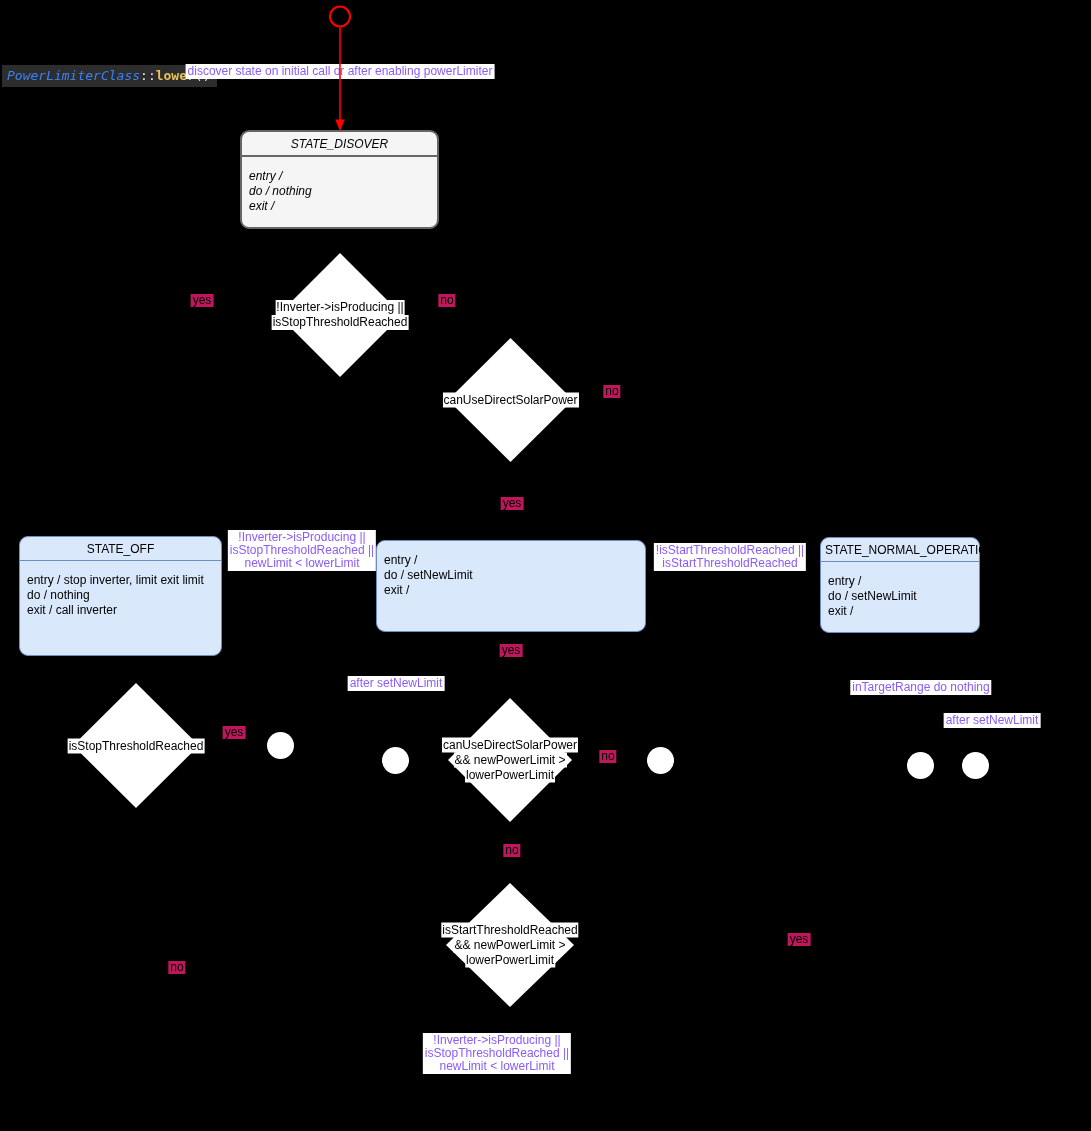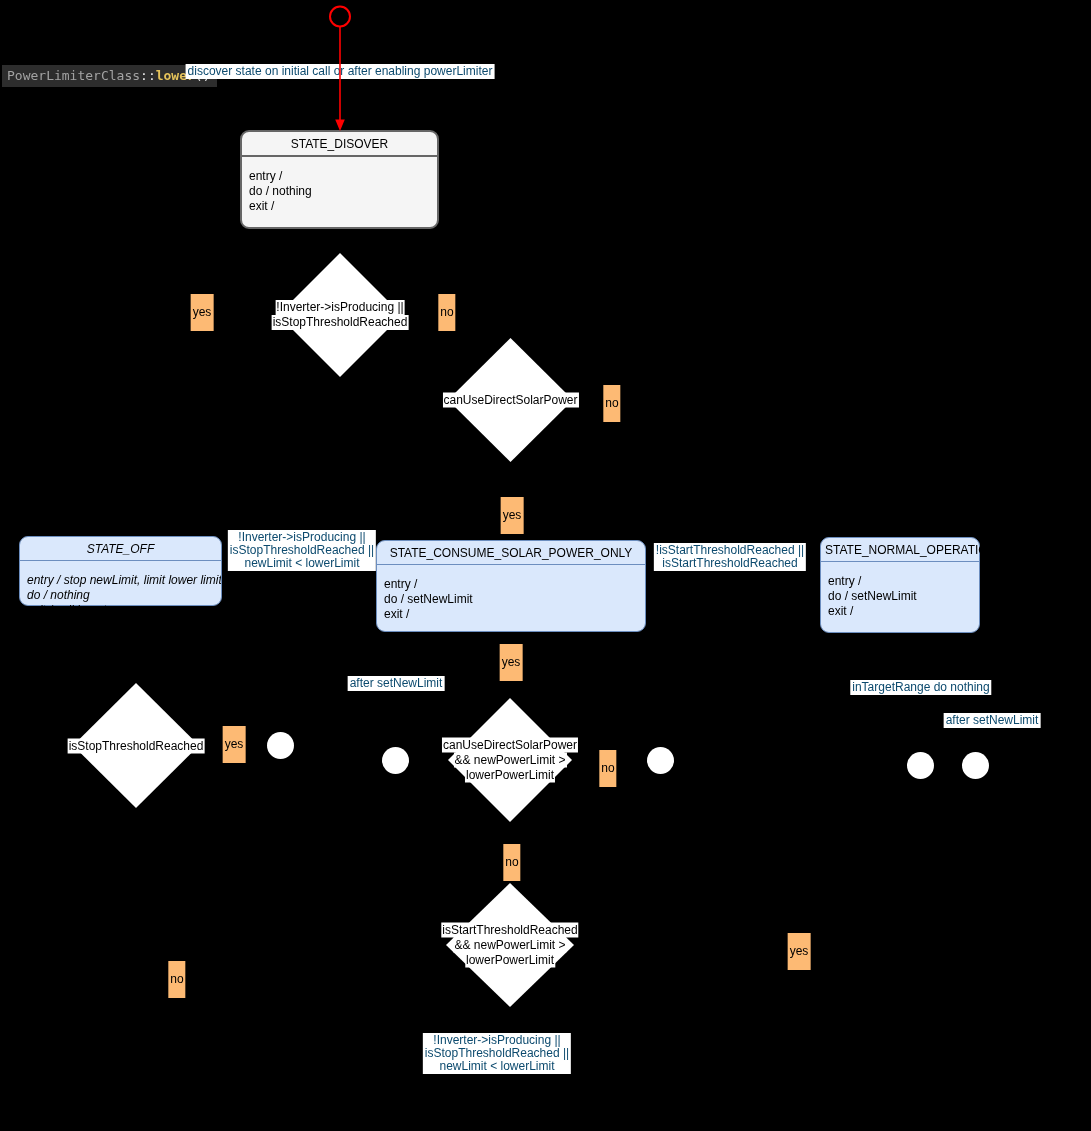--- a/index.html
+++ b/index.html
@@ -1,46 +1,46 @@
 <!DOCTYPE html>
 <html><head>
 <meta charset="utf-8">
 <style>
   html,body{margin:0;padding:0;background:#000;}
   .canvas{position:relative;width:1091px;height:1131px;background:#000;overflow:hidden;
           font-family:"Liberation Sans",sans-serif;color:#000;}
   
   .code-label{position:absolute;left:2px;top:65px;background:#2d2d2d;padding:3px 6px 4px 5px;
               font-family:"DejaVu Sans Mono",monospace;font-size:13px;white-space:nowrap;z-index:2;}
-  .code-teal{color:#a3a3a3;}
+  .code-teal{color:#3b82f6;font-style:italic;}
   .code-white{color:#e8e8e8;}
   .code-yellow{color:#e5c35a;font-weight:bold;}
   
   .state{position:absolute;border-radius:9px;box-sizing:border-box;z-index:3;}
-  .state.gray{background:#f5f5f5;border:2px solid #666666;}
+  .state.gray{background:#f5f5f5;border:2px solid #666666;font-style:italic;}
   .state.blue{background:#dae8fc;border:1.5px solid #6c8ebf;}
   .state-title{text-align:center;font-size:12px;padding:5px 4px 4px 4px;white-space:nowrap;}
   .state.gray .state-title{border-bottom:2px solid #666666;}
   .state.blue .state-title{border-bottom:1.5px solid #6c8ebf;}
   .state-body{padding:12px 4px 4px 7px;font-size:12px;line-height:15px;white-space:nowrap;overflow:hidden;}
   .state-body span{display:block;}
   
   .diamond{position:absolute;z-index:3;}
   .diamond-shape{position:absolute;left:0;top:0;right:0;bottom:0;background:#ffffff;
                  clip-path:polygon(50% 0,100% 50%,50% 100%,0 50%);}
   .diamond-text{position:absolute;left:50%;top:50%;transform:translate(-50%,-50%);
                 text-align:center;font-size:12px;line-height:15px;white-space:nowrap;z-index:4;}
   .diamond-text span{display:inline-block;background:#ffffff;padding:0 1px;}
   .diamond-text span{display:block;margin:0 auto;width:max-content;}
   
-  .flabel{position:absolute;transform:translateX(-50%);background:#ffffff;color:#0c4a6e;
+  .flabel{position:absolute;transform:translateX(-50%);background:#ffffff;color:#8b5cf6;
           font-size:12px;line-height:13px;text-align:center;padding:1px 2px;white-space:nowrap;z-index:3;}
   .flabel span{display:block;}
-  .branch{position:absolute;transform:translateX(-50%);background:#fdba74;color:#000;
-          font-size:12px;line-height:13px;padding:12px 2px;white-space:nowrap;z-index:3;}
+  .branch{position:absolute;transform:translateX(-50%);background:#be185d;color:#000;
+          font-size:12px;line-height:13px;padding:0 2px;white-space:nowrap;z-index:3;}
   
   .junction{position:absolute;width:27px;height:27px;border-radius:50%;background:#ffffff;z-index:3;}
   
   .start-svg{position:absolute;left:320px;top:0;z-index:6;}
 </style>
 </head>
 <body>
 
 <div class="canvas">
 
@@ -58,31 +58,30 @@
 
   <div class="state gray" style="left:240px;top:130px;width:199px;height:99px;">
     <div class="state-title">STATE_DISOVER</div>
     <div class="state-body">
       <span>entry /</span>
       <span>do / nothing</span>
       <span>exit /</span>
     </div>
   </div>
 
-  <div class="state blue" style="left:19px;top:536px;width:203px;height:70px;font-style:italic;">
+  <div class="state blue" style="left:19px;top:536px;width:203px;height:120px;">
     <div class="state-title">STATE_OFF</div>
     <div class="state-body">
-      <span>entry / stop newLimit, limit lower limit</span>
+      <span>entry / stop inverter, limit exit limit</span>
       <span>do / nothing</span>
       <span>exit / call inverter</span>
     </div>
   </div>
 
   <div class="state blue" style="left:376px;top:540px;width:270px;height:92px;">
-    <div class="state-title">STATE_CONSUME_SOLAR_POWER_ONLY</div>
     <div class="state-body">
       <span>entry /</span>
       <span>do / setNewLimit</span>
       <span>exit /</span>
     </div>
   </div>
 
   <div class="state blue" style="left:820px;top:537px;width:160px;height:96px;">
     <div class="state-title">STATE_NORMAL_OPERATION</div>
     <div class="state-body">

